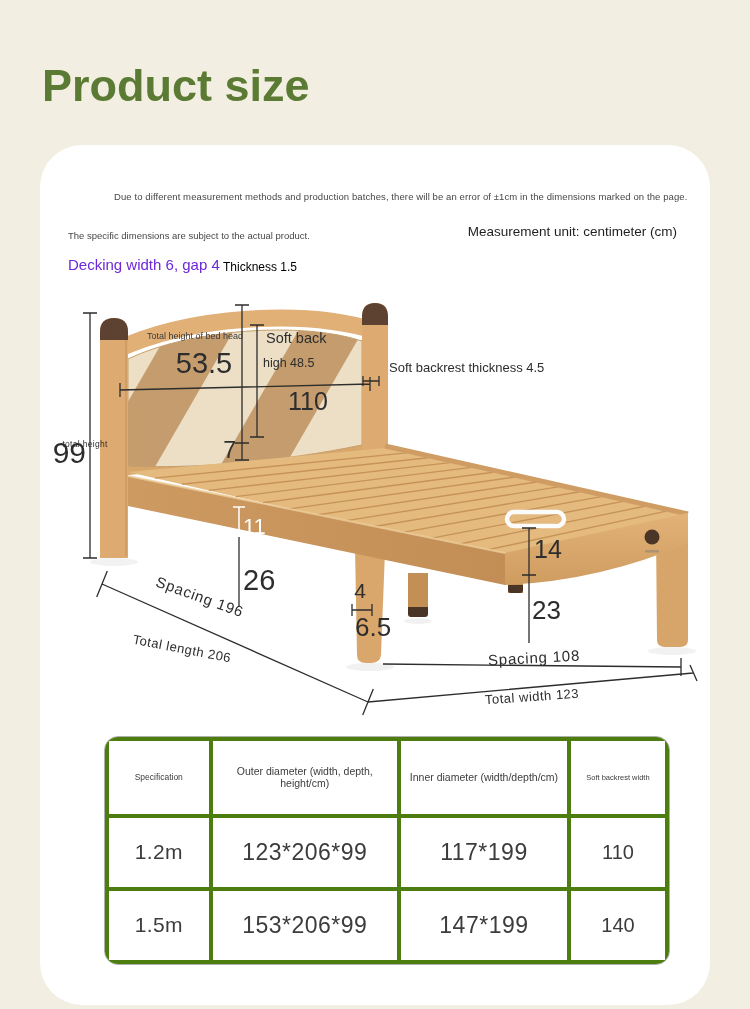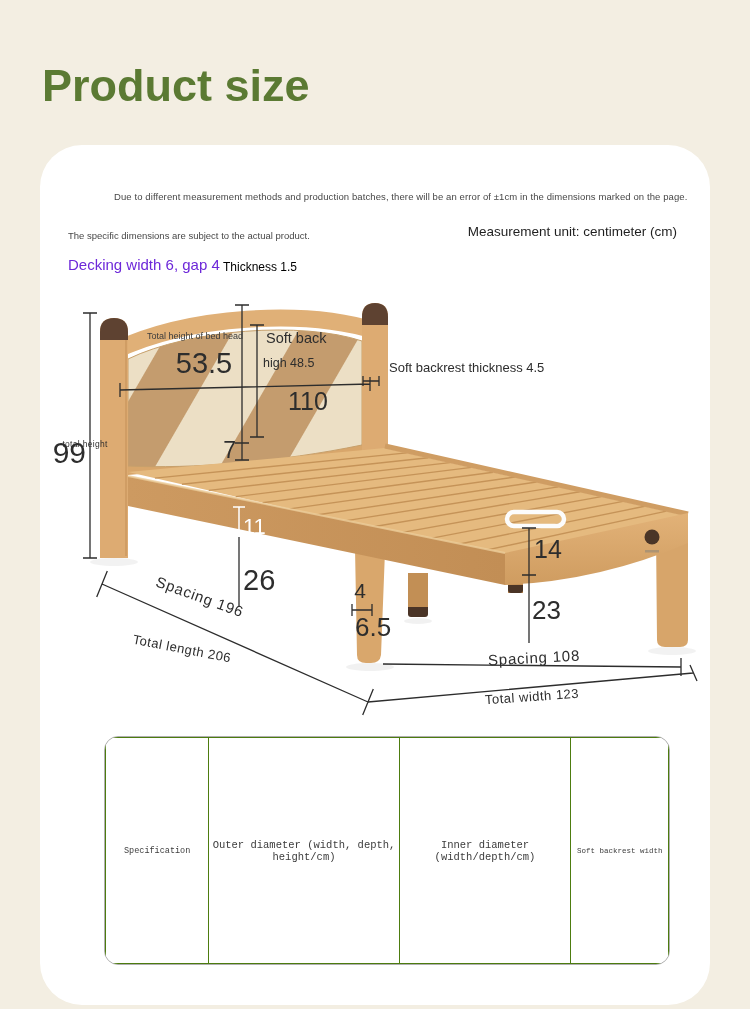--- a/index.html
+++ b/index.html
@@ -30,22 +30,22 @@
   .gray-s{font-size:13px;color:#8d8d8d;}
   .diag-lbl{font-size:15px;color:#484848;letter-spacing:0.8px;}
   .diag-lbl2{font-size:13px;color:#4f4f4f;letter-spacing:0.5px;}
 
   .spec-table{
     left:104px;top:736px;width:564px;height:227px;
     border:1px solid #b0b0b0;border-radius:14px;overflow:hidden;background:#fff;
   }
   .spec-table table{width:100%;height:100%;border-collapse:collapse;table-layout:fixed;}
   .spec-table td,.spec-table th{
-    border:1px solid #4d7c0f;text-align:center;vertical-align:middle;
-    font-weight:400;color:#3c3c3c;padding:0;font-family:Liberation Mono, monospace;
+    border:4px solid #4d7c0f;text-align:center;vertical-align:middle;
+    font-weight:400;color:#3c3c3c;padding:0;
   }
   .spec-table tr.hdr{height:59px;}
   .spec-table tr.data{height:56px;}
   .col0{width:18.3%;} .col1{width:33.9%;} .col2{width:30.5%;} .col3{width:17.3%;}
   .h0{font-size:8.5px;color:#555;}
   .h1,.h2{font-size:10.5px;color:#454545;}
   .h3{font-size:7.5px;color:#555;}
   .d-spec{font-size:21px;letter-spacing:0.3px;}
   .d-big{font-size:23px;letter-spacing:0.5px;}
   .d-soft{font-size:20px;}
@@ -172,15 +172,27 @@
 
 <div class="abs spec-table">
   <table>
     <tbody>
         <tr class="hdr">
       <th class="col0 h0">Specification</th>
       <th class="col1 h1">Outer diameter (width, depth, height/cm)</th>
       <th class="col2 h2">Inner diameter (width/depth/cm)</th>
       <th class="col3 h3">Soft backrest width</th>
     </tr>
+    <tr class="data">
+      <td class="d-spec">1.2m</td>
+      <td class="d-big">123*206*99</td>
+      <td class="d-big">117*199</td>
+      <td class="d-soft">110</td>
+    </tr>
+    <tr class="data">
+      <td class="d-spec">1.5m</td>
+      <td class="d-big">153*206*99</td>
+      <td class="d-big">147*199</td>
+      <td class="d-soft">140</td>
+    </tr>
   </tbody>
     </table>
 </div>
 
 </body></html>

